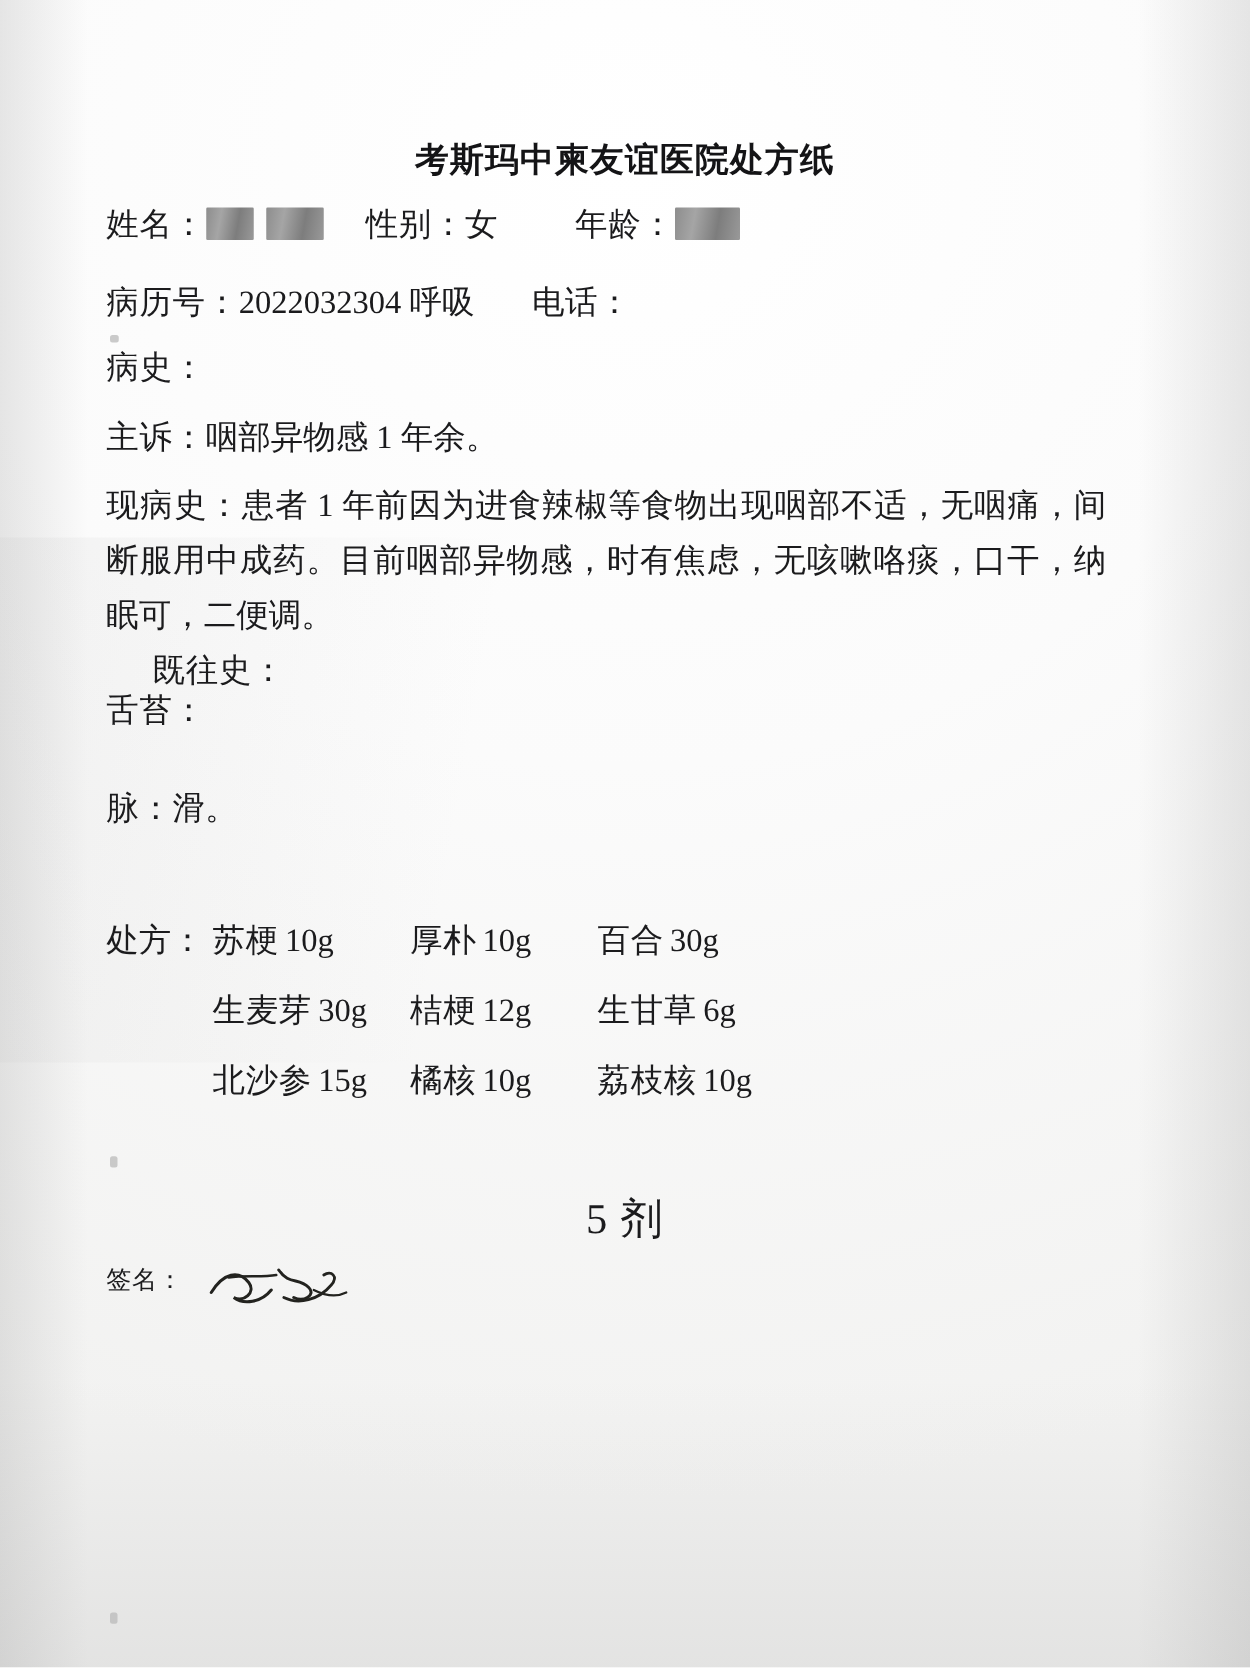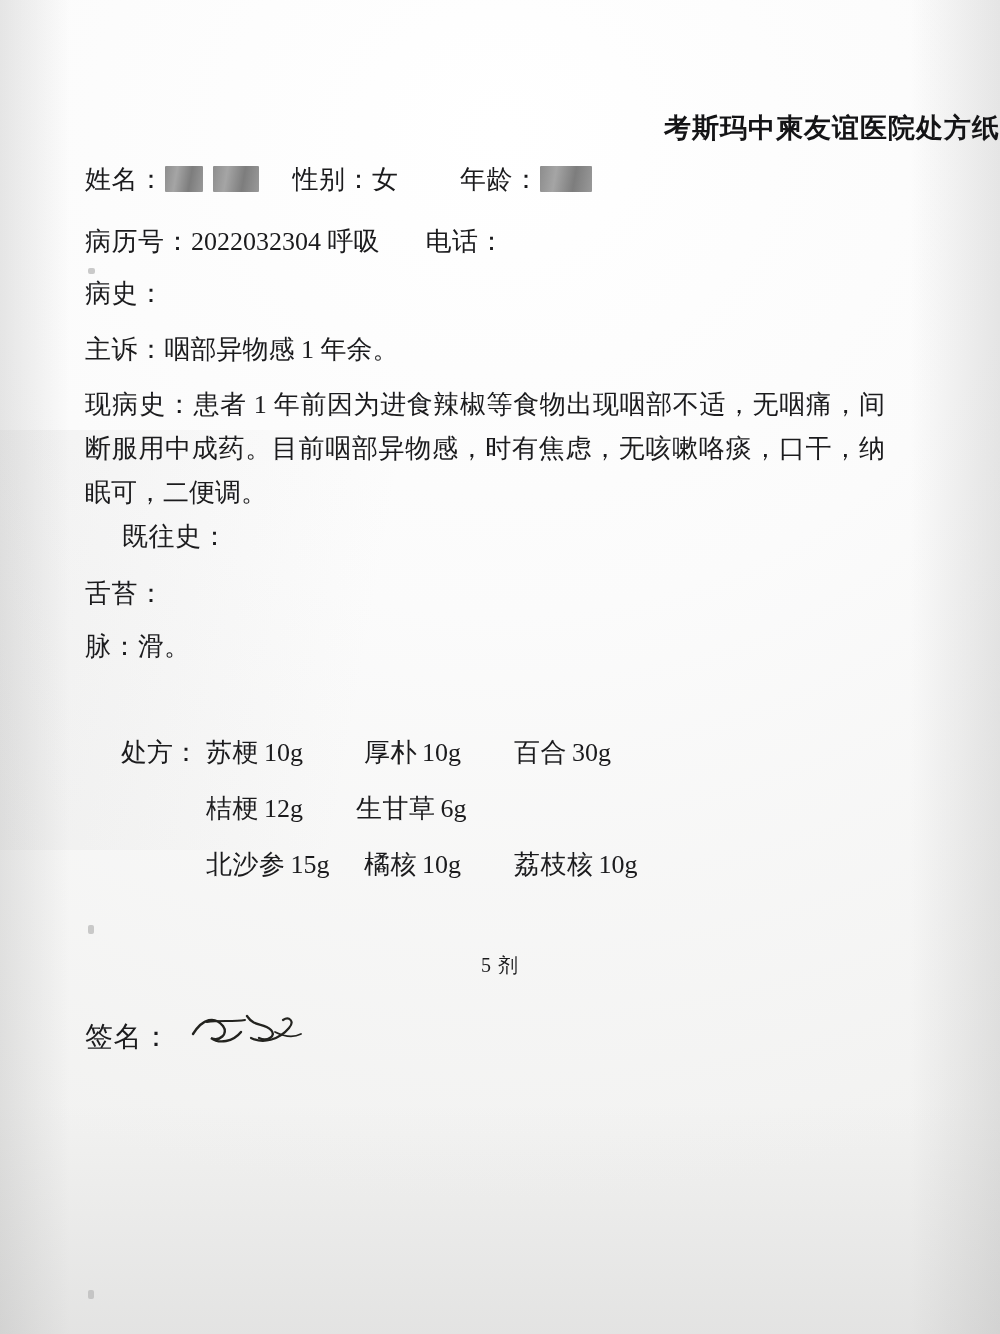--- a/index.html
+++ b/index.html
@@ -53,21 +53,21 @@
     position: absolute;
     inset: 0;
     padding: 0;
   }
 
   .doc-title {
     position: absolute;
     top: 110px;
     left: 0;
     width: 100%;
-    text-align: right;
+    text-align: center;
     font-size: 27px;
     font-weight: bold;
     letter-spacing: 1px;
     font-family: "DejaVu Serif", "Liberation Serif", serif;
     color: #141416;
   }
 
   .line {
     position: absolute;
     left: 85px;
@@ -112,21 +112,20 @@
   }
   .rx-row {
     display: flex;
     align-items: baseline;
     height: 56px;
   }
   .rx-lead {
     width: 85px;
     flex: none;
     white-space: nowrap;
-    margin-left: 36px;
   }
   .rx-cell {
     width: 158px;
     flex: none;
     white-space: nowrap;
   }
   .rx-cell.c2 { width: 150px; }
   .rx-cell.c3 { width: 160px; }
   .rx-cell.c4 { width: 160px; }
   .herb-name { letter-spacing: 0.5px; }
@@ -134,31 +133,31 @@
     font-family: "Liberation Serif", serif;
     margin-left: 5px;
   }
 
   .doses {
     position: absolute;
     top: 952px;
     left: 0;
     width: 100%;
     text-align: center;
+    font-size: 34px;
+    letter-spacing: 1px;
+  }
+
+  .sign-row {
+    position: absolute;
+    left: 85px;
+    top: 1010px;
     font-size: 20px;
-    letter-spacing: 1px;
-  }
-
-  .sign-row {
-    position: absolute;
-    left: 85px;
-    top: 1010px;
-    font-size: 28px;
     display: flex;
-    align-items: flex-end;
+    align-items: flex-start;
   }
   .signature-mark {
     margin-left: 18px;
     width: 120px;
     height: 46px;
     position: relative;
     top: -2px;
   }
   .signature-mark svg { display: block; }
 
@@ -201,38 +200,39 @@
     </div>
 
     <div class="para" style="top:383px;">
       <span class="label">现病史：</span><span>患者 1 年前因为进食辣椒等食物出现咽部不适，无咽痛，间断服用中成药。目前咽部异物感，时有焦虑，无咳嗽咯痰，口干，纳眠可，二便调。</span>
     </div>
 
     <div class="line" style="top:520px;margin-left:37px;">
       <span class="label">既往史：</span><span></span>
     </div>
 
-    <div class="line" style="top:577px;">
+    <div class="line" style="top:552px;">
       <span class="label">舌苔：</span><span></span>
     </div>
 
     <div class="line" style="top:630px;">
       <span class="label">脉：</span><span>滑。</span>
     </div>
 
 
     <div class="rx-block">
       <div class="rx-row">
         <span class="rx-lead">处方：</span>
         <span class="rx-cell"><span class="herb-name">苏梗</span><span class="herb-dose">10g</span></span>
         <span class="rx-cell c2"><span class="herb-name">厚朴</span><span class="herb-dose">10g</span></span>
         <span class="rx-cell c4"><span class="herb-name">百合</span><span class="herb-dose">30g</span></span>
       </div>
       <div class="rx-row">
         <span class="rx-lead"></span>
+        <span class="rx-cell"><span class="herb-name">生麦芽</span><span class="herb-dose">30g</span></span>
         <span class="rx-cell c2"><span class="herb-name">桔梗</span><span class="herb-dose">12g</span></span>
         <span class="rx-cell c3"><span class="herb-name">生甘草</span><span class="herb-dose">6g</span></span>
       </div>
       <div class="rx-row">
         <span class="rx-lead"></span>
         <span class="rx-cell"><span class="herb-name">北沙参</span><span class="herb-dose">15g</span></span>
         <span class="rx-cell c2"><span class="herb-name">橘核</span><span class="herb-dose">10g</span></span>
         <span class="rx-cell c3"><span class="herb-name">荔枝核</span><span class="herb-dose">10g</span></span>
       </div>
     </div>

